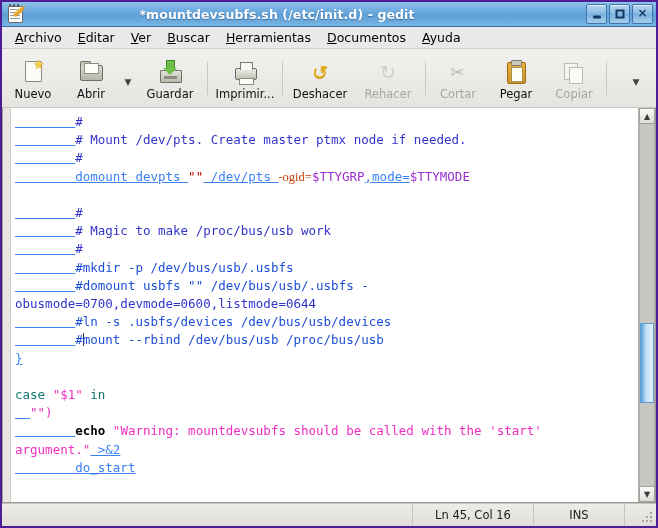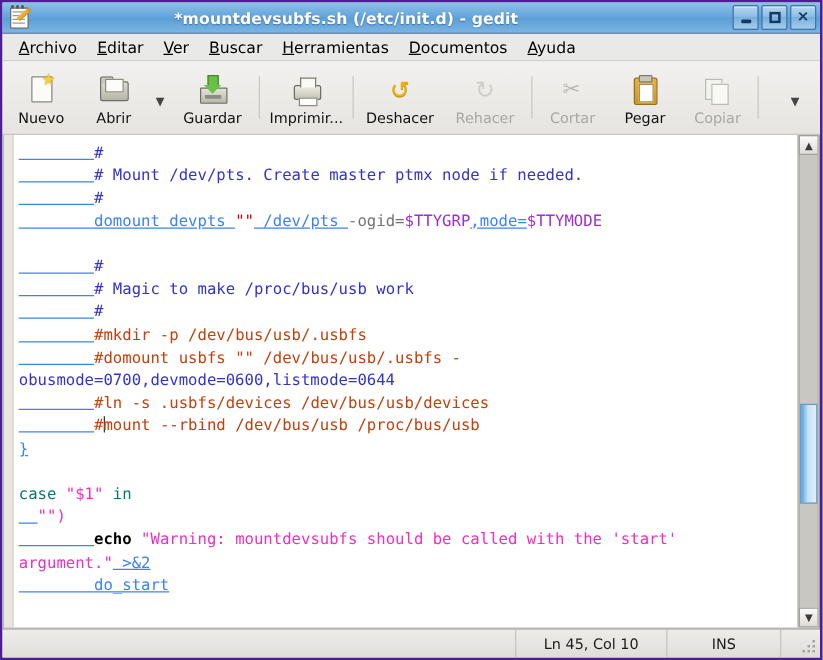--- a/index.html
+++ b/index.html
@@ -315,26 +315,26 @@
     background: #ffffff;
     font-family: "DejaVu Sans Mono", "Liberation Mono", monospace;
     font-size: 12.5px;
     line-height: 18.2px;
     padding: 5px 0 0 4px;
     white-space: pre;
     overflow: hidden;
     color: #000;
   }
   .code .cmt      { color: #3333cc; }
-  .code .cmt-lt   { color: #c2410c; margin-top: 20px; }
+  .code .cmt-lt   { color: #1d4ed8; margin-top: 20px; }
   .code .str      { color: #ee2fc0; }
   .code .str-d    { color: #cc0000; }
   .code .kw       { color: #000; font-weight: bold; }
   .code .kw-pink  { color: #0f766e; font-weight: normal; }
-  .code .opt      { color: #737373; }
+  .code .opt      { color: #c2410c; font-family: Liberation Serif, serif; }
   .code .var      { color: #9b30d0; }
   .code .plain    { color: #3b82f6; text-decoration: underline; }
   .caret {
     display: inline-block; width: 0;
     border-left: 1px solid #333;
     height: 13px; vertical-align: -2px;
     margin: 0 -1px 0 0;
   }
 
   
@@ -525,21 +525,21 @@
       <div class="sb-btn">▲</div>
       <div class="sb-track">
         <div class="sb-thumb" id="sb-thumb" style="top: 55%; height: 22%;"></div>
       </div>
       <div class="sb-btn">▼</div>
     </div>
   </div>
 
   <div class="statusbar">
     <div class="st-left"></div>
-    <div class="st-pos">Ln 45, Col 10</div>
+    <div class="st-pos">Ln 45, Col 16</div>
     <div class="st-ins">INS</div>
     <div class="st-grip">
       <i style="left:8px;top:8px"></i>
         <i style="left:4px;top:8px"></i>
         <i style="left:8px;top:4px"></i>
         <i style="left:0px;top:8px"></i>
         <i style="left:4px;top:4px"></i>
         <i style="left:8px;top:0px"></i>
     </div>
   </div>

